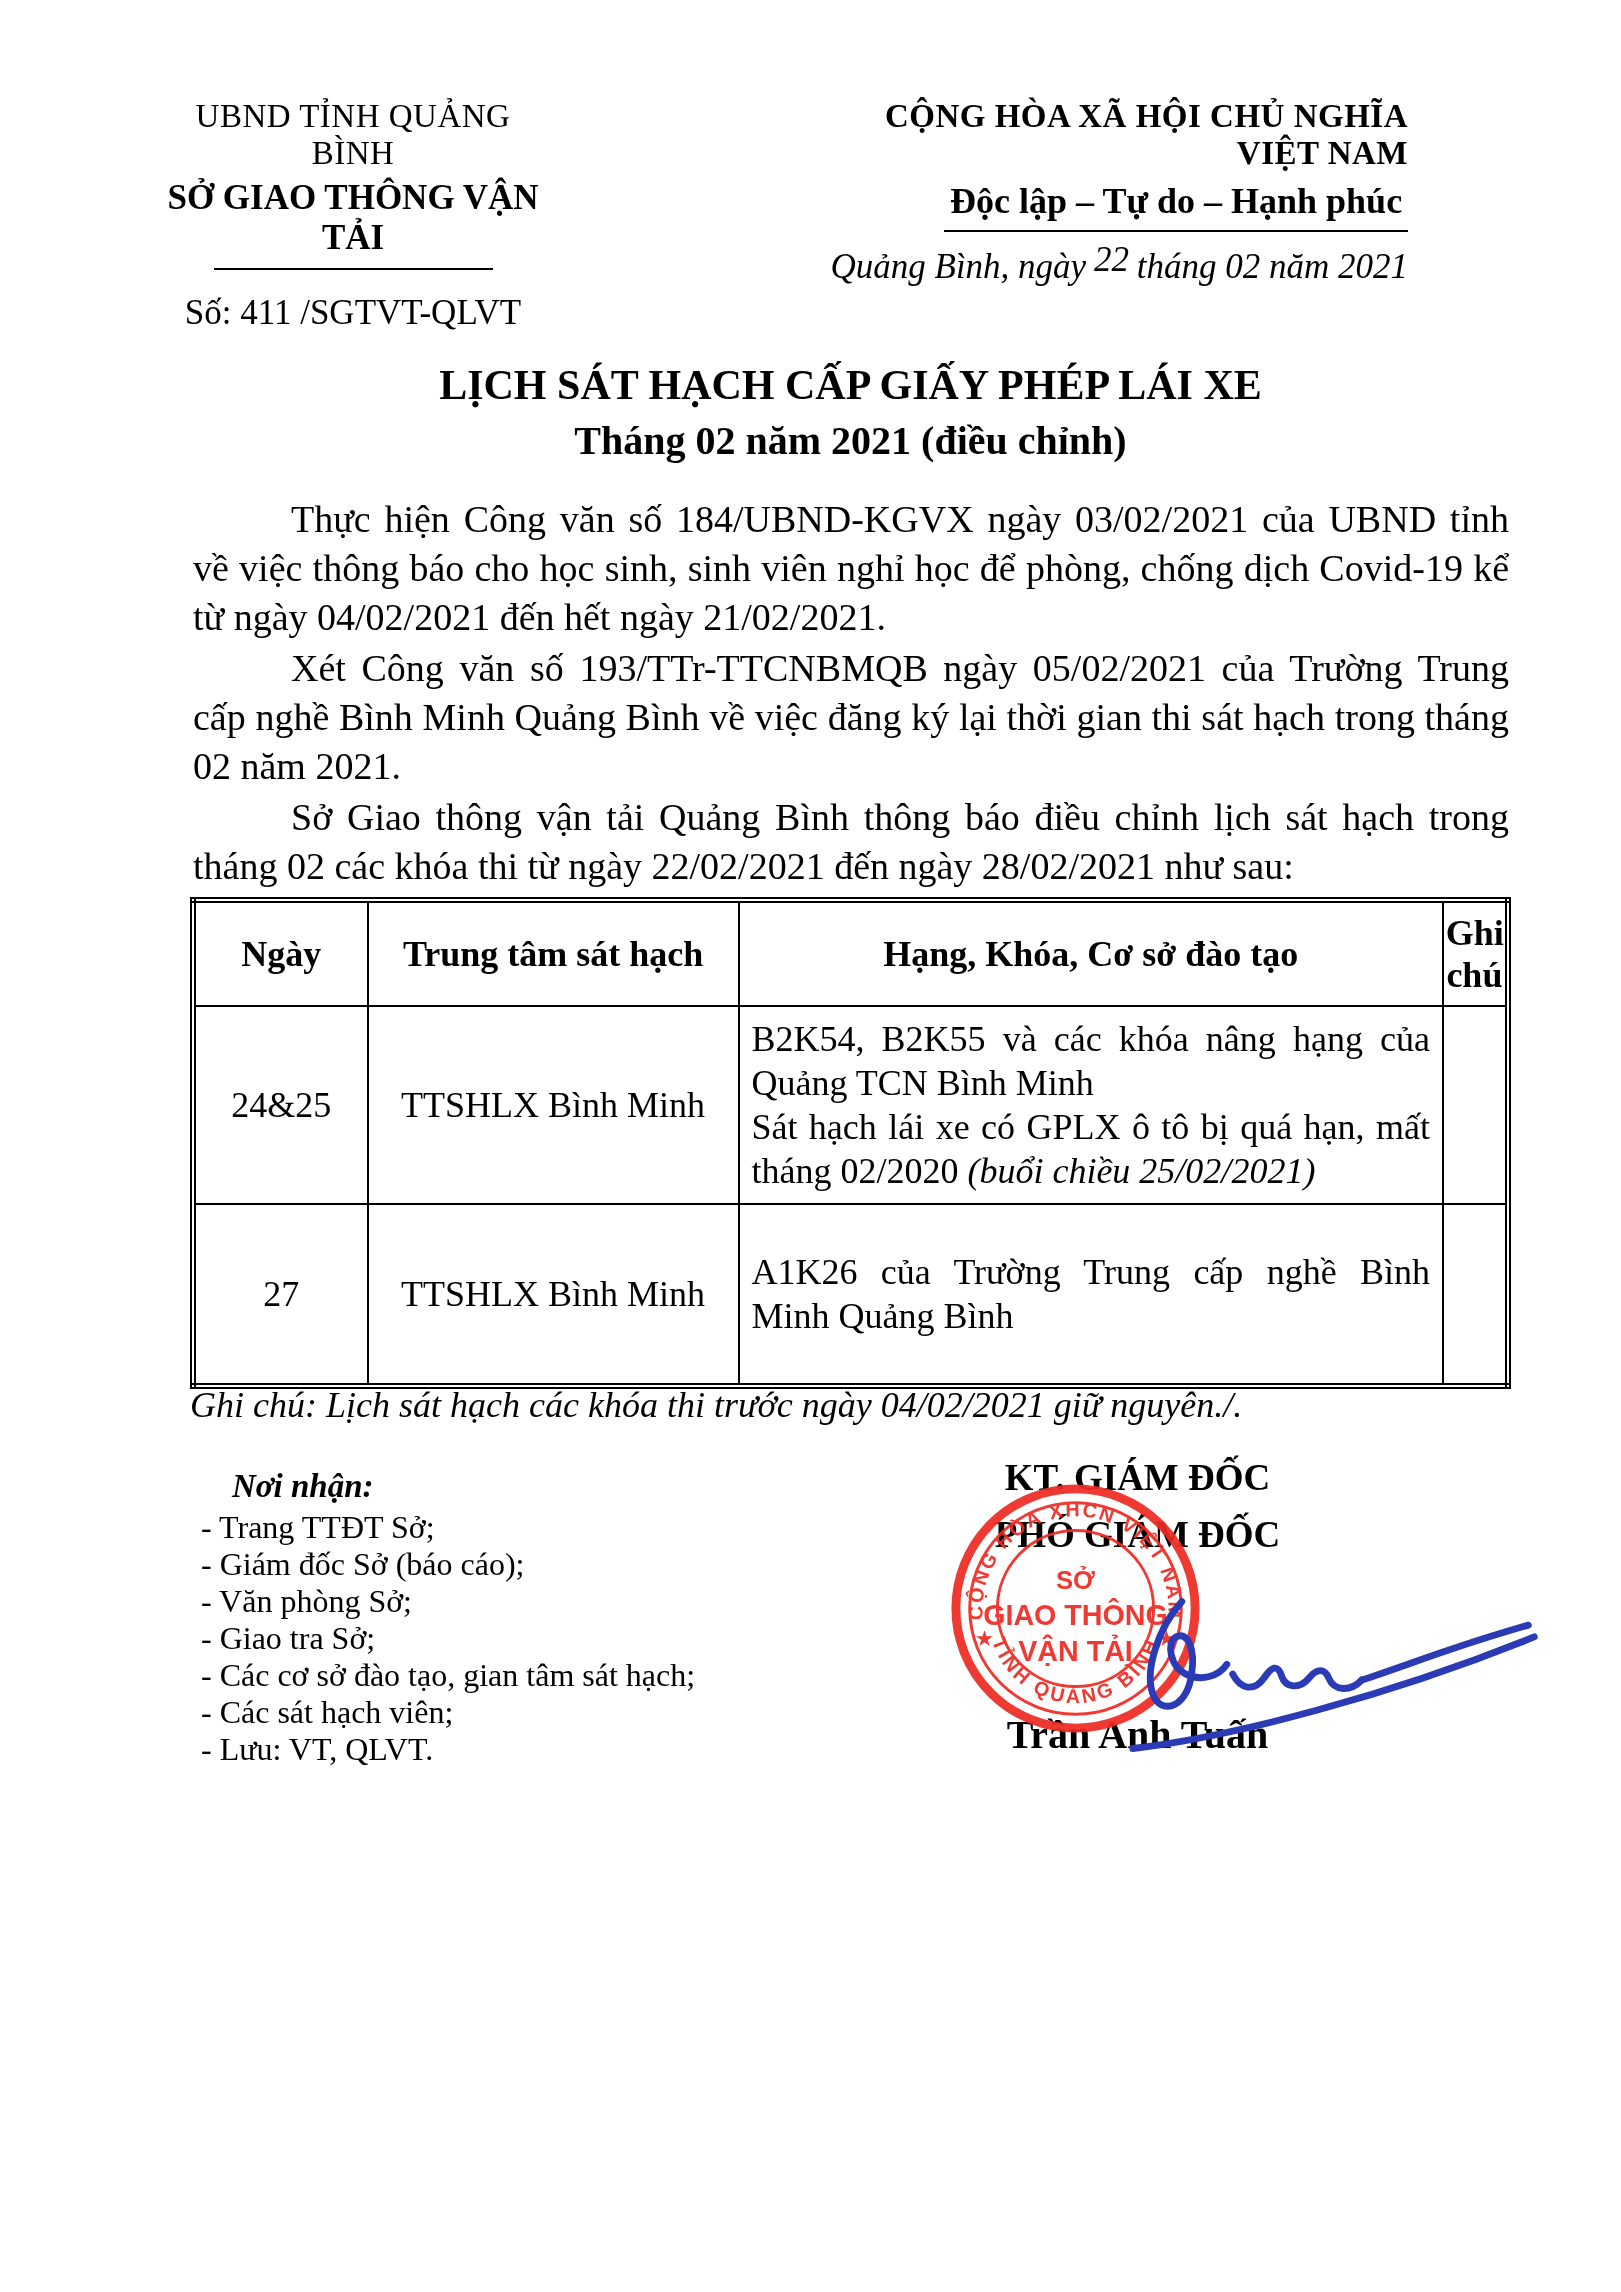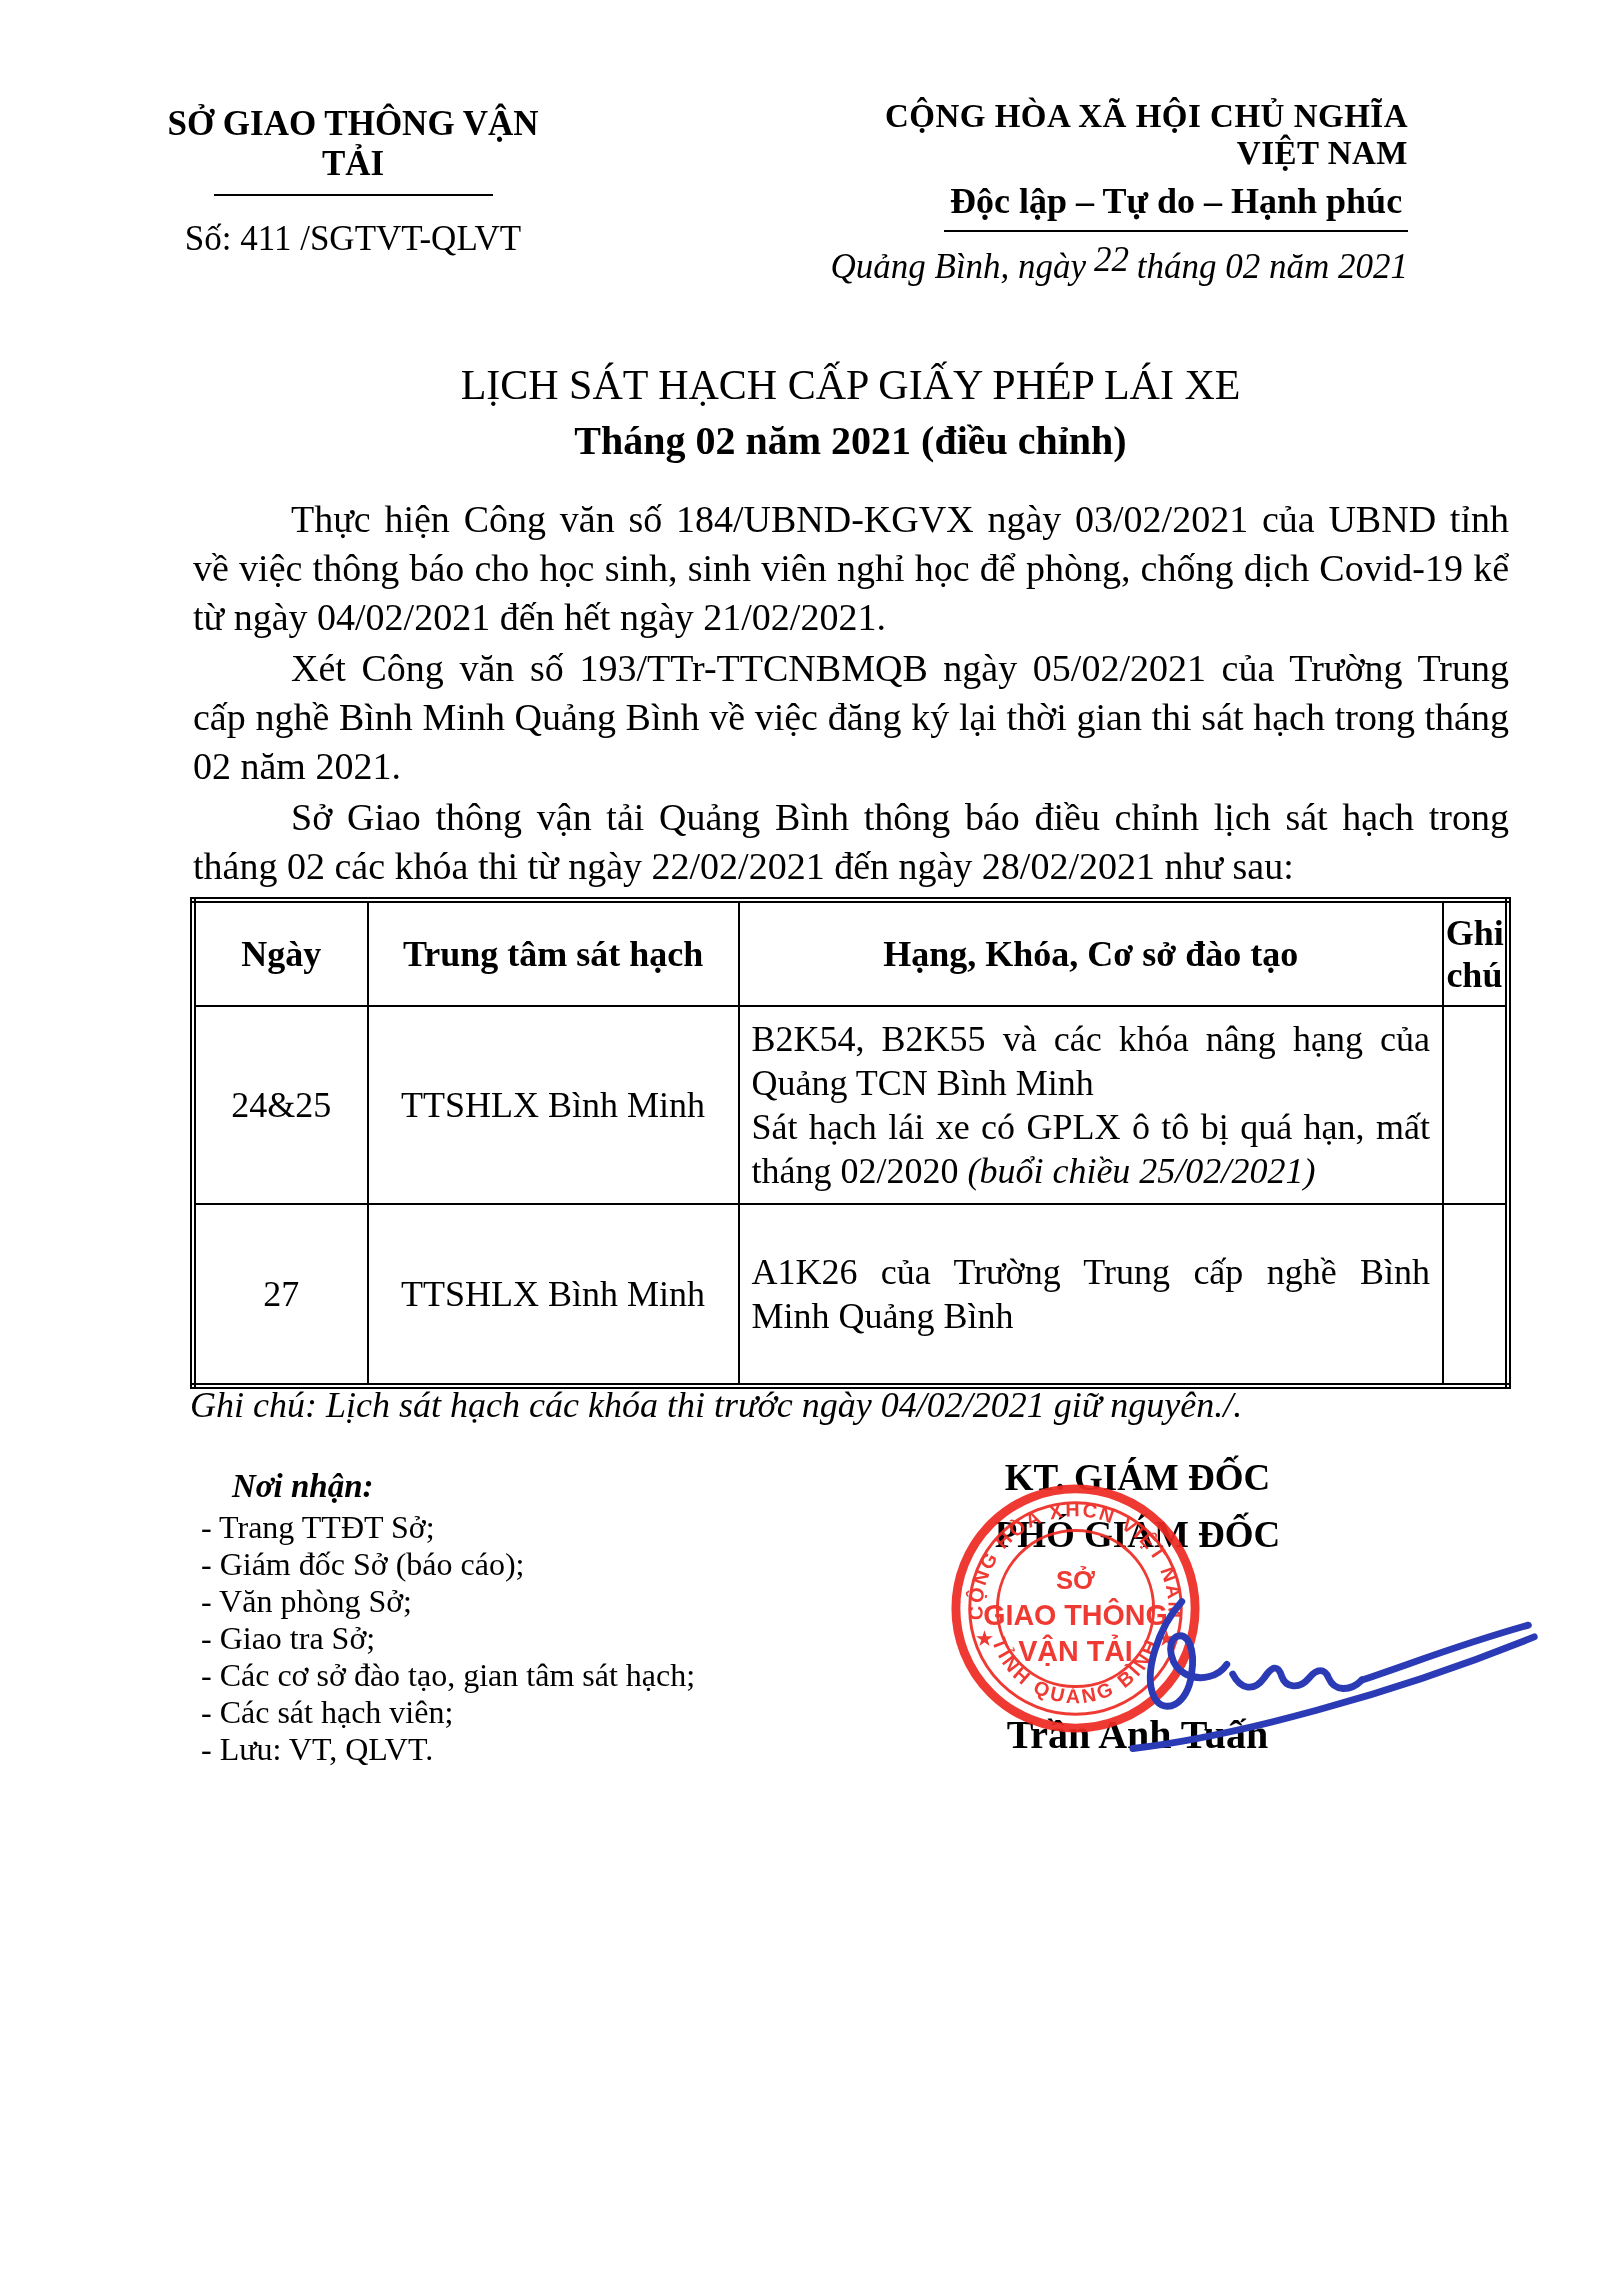--- a/index.html
+++ b/index.html
@@ -18,21 +18,21 @@
   .hdr-left .rule{width:279px;border-top:2.9px solid #000;margin:9.8px auto 0 auto;}
   .hdr-left .doc-no{font-size:35px;margin-top:23.5px;}
   .hdr-right{position:absolute;left:810px;top:98px;width:598px;text-align:right;}
   .hdr-right .motto1{font-size:33px;font-weight:bold;letter-spacing:0.5px;}
   .hdr-right .motto2{display:inline-block;font-size:36px;font-weight:bold;margin-top:7.8px;
                      border-bottom:2.9px solid #000;padding:0 5.9px 7.8px 5.9px;}
   .hdr-right .dateline{font-size:35px;font-style:italic;margin-top:15.7px;white-space:nowrap;}
   .hdr-right .dateline .day{position:relative;top:-6.9px;margin:0 7.8px;}
   
   .title{position:absolute;left:190px;top:361px;width:1321px;text-align:center;}
-  .title .t1{font-size:42px;font-weight:normal;}
+  .title .t1{font-size:42px;font-weight:bold;}
   .title .t2{font-size:40px;font-weight:bold;margin-top:7.8px;}
   
   .bodytext{position:absolute;left:193px;top:495px;width:1316px;
             font-size:38px;line-height:49px;text-align:justify;}
   .bodytext p{margin:0 0 2px 0;text-indent:98px;}
   
   .sched{position:absolute;left:190px;top:897px;width:1321px;border-collapse:collapse;
          border:6.9px double #000;table-layout:fixed;}
   .sched th,.sched td{border:2.9px solid #000;vertical-align:middle;}
   .sched th{font-size:36px;font-weight:bold;text-align:center;height:98px;padding:2px;}
@@ -59,20 +59,21 @@
   .sigblock .name{font-size:40px;font-weight:bold;margin-top:155px;}
   .seal{position:absolute;left:947px;top:1480px;width:257px;height:257px;z-index:2;opacity:.93;}
   .handsign{position:absolute;left:1125px;top:1580px;width:421px;height:196px;z-index:3;}
 </style>
 </head>
 <body>
 
 <div class="page">
 
   <div class="hdr-left">
+    <div class="org-parent">UBND TỈNH QUẢNG BÌNH</div>
     <div class="org-name">SỞ GIAO THÔNG VẬN TẢI</div>
     <div class="rule"></div>
     <div class="doc-no">Số: 411 /SGTVT-QLVT</div>
   </div>
 
   <div class="hdr-right">
     <div class="motto1">CỘNG HÒA XÃ HỘI CHỦ NGHĨA VIỆT NAM</div>
     <div><span class="motto2">Độc lập – Tự do – Hạnh phúc</span></div>
     <div class="dateline"><span>Quảng Bình, ngày</span><span class="day">22</span><span>tháng 02 năm 2021</span></div>
   </div>

